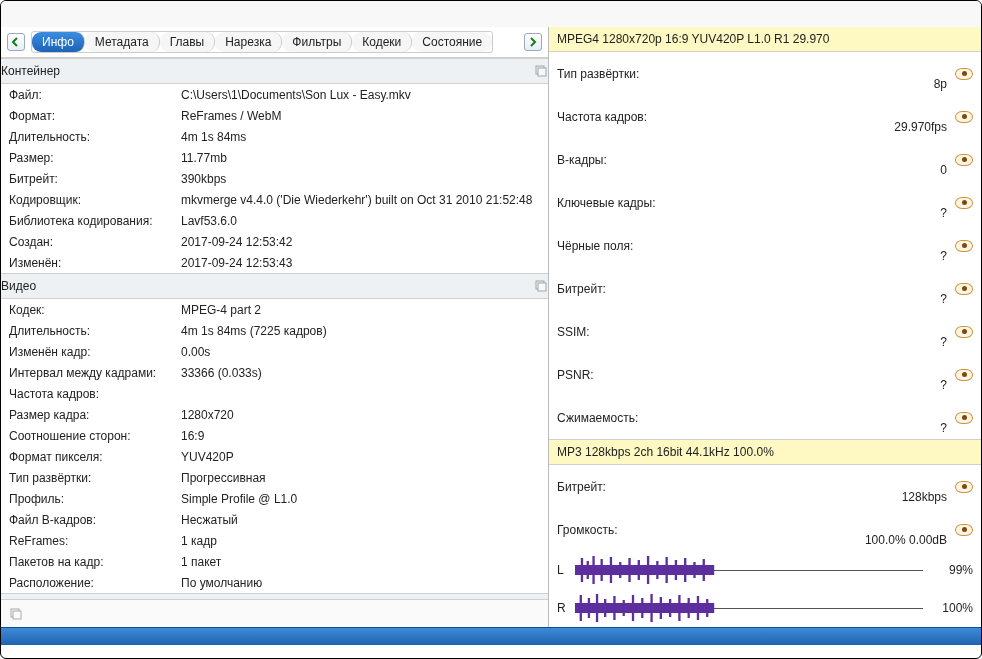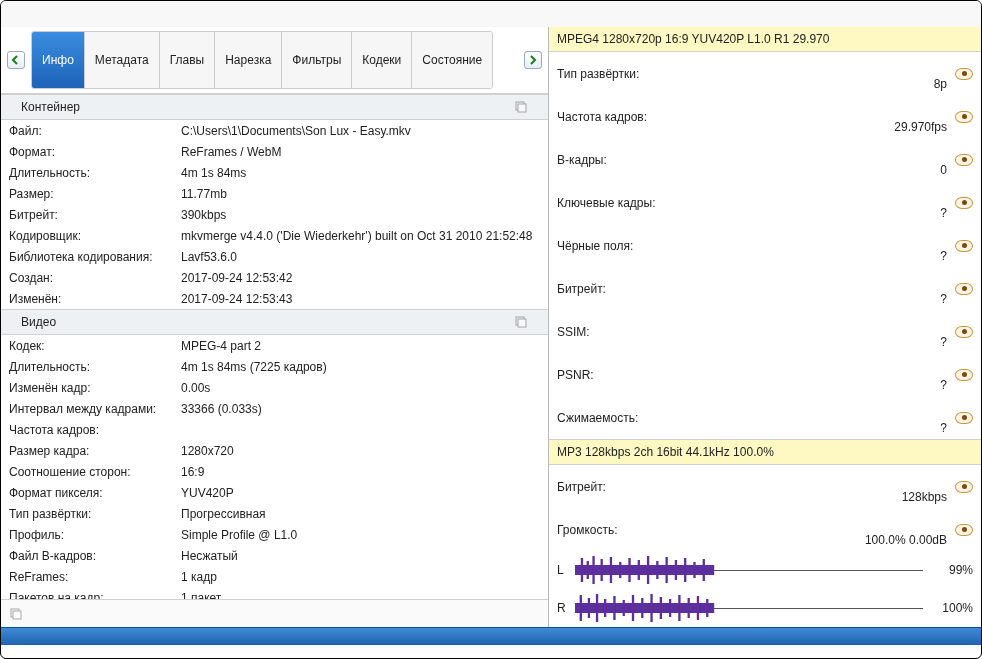--- a/index.html
+++ b/index.html
@@ -23,32 +23,33 @@
     padding: 4px 6px; border-bottom: 1px solid #d0d0d0;
   }
   .nav-btn {
     width: 18px; height: 18px; border: 1px solid #9ab; border-radius: 3px;
     display: flex; align-items: center; justify-content: center;
     background: linear-gradient(#fff,#e6eef7); font-size: 10px; cursor: pointer;
   }
   .nav-btn.right { margin-left: 4px; }
   .tabbar { display: flex; margin-left: 6px; border: 1px solid #ccc; border-radius: 3px; overflow: hidden; }
   .tab {
-    padding: 21px 10px; border-right: 1px solid #ccc; cursor: pointer;
+    padding: 3px 10px; border-right: 1px solid #ccc; cursor: pointer;
     background: #f6f6f6;
+    border-radius: 9px;
   }
   .tab:last-child { border-right: none; }
   .tab.active {
     background: linear-gradient(#3a8de0,#1e63b8); color: #fff;
   }
   .spacer { flex: 1; }
   .left-body { flex: 1; overflow-y: auto; }
   .section-header {
     background: #edf1f3; border-top: 1px solid #d0d0d0; border-bottom: 1px solid #d0d0d0;
-    padding: 5px 20px; font-weight: 400; display: flex; justify-content: space-between; align-items: center;
+    padding: 5px 0; font-weight: 400; display: flex; justify-content: space-between; align-items: center;
   }
   .copy-icon { width: 14px; height: 14px; opacity: .55; cursor: pointer; }
   .row { display: flex; padding: 3.5px 8px; align-items: flex-end; }
   .row .label { width: 172px; }
   .row .value { flex: 1; }
   .bottom-strip {
     height: 28px; border-top: 1px solid #d0d0d0; display: flex; align-items: center; padding: 0 8px;
     background: #fafafa;
   }
 

